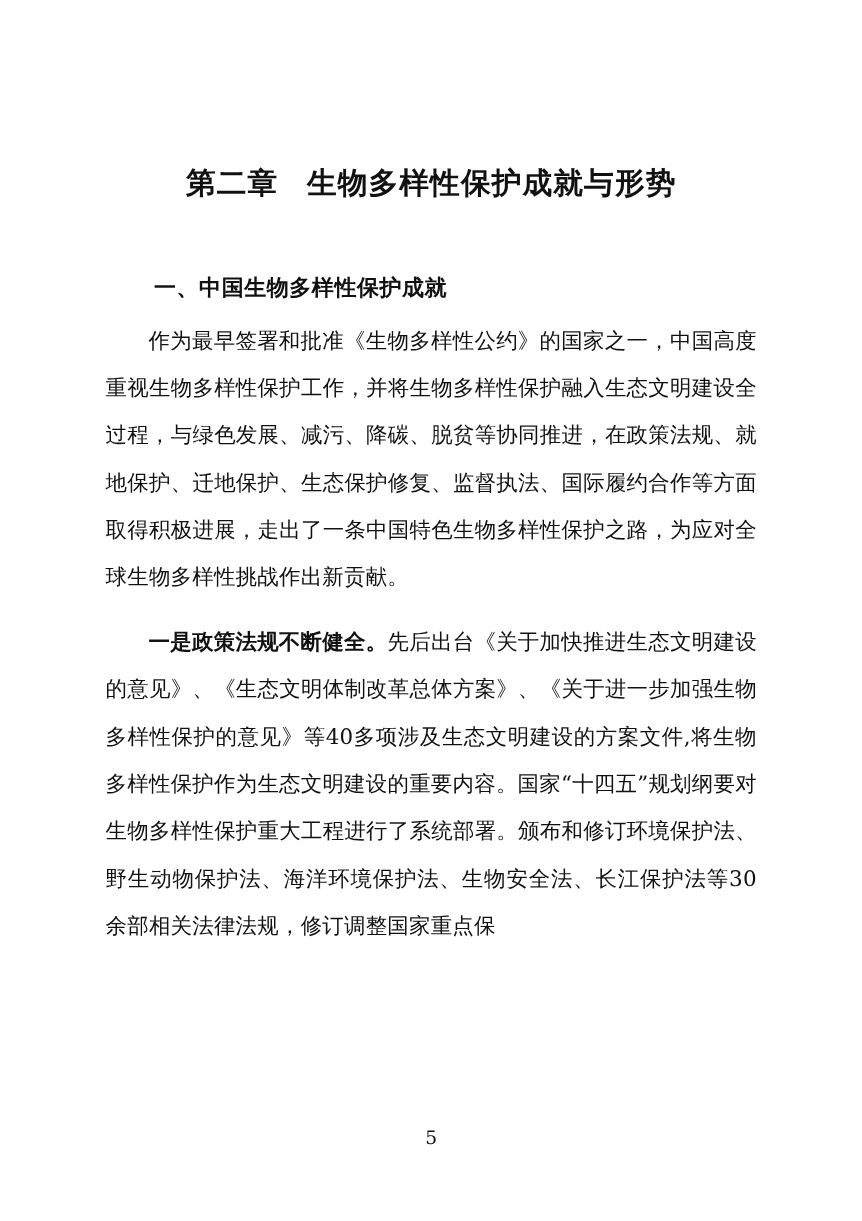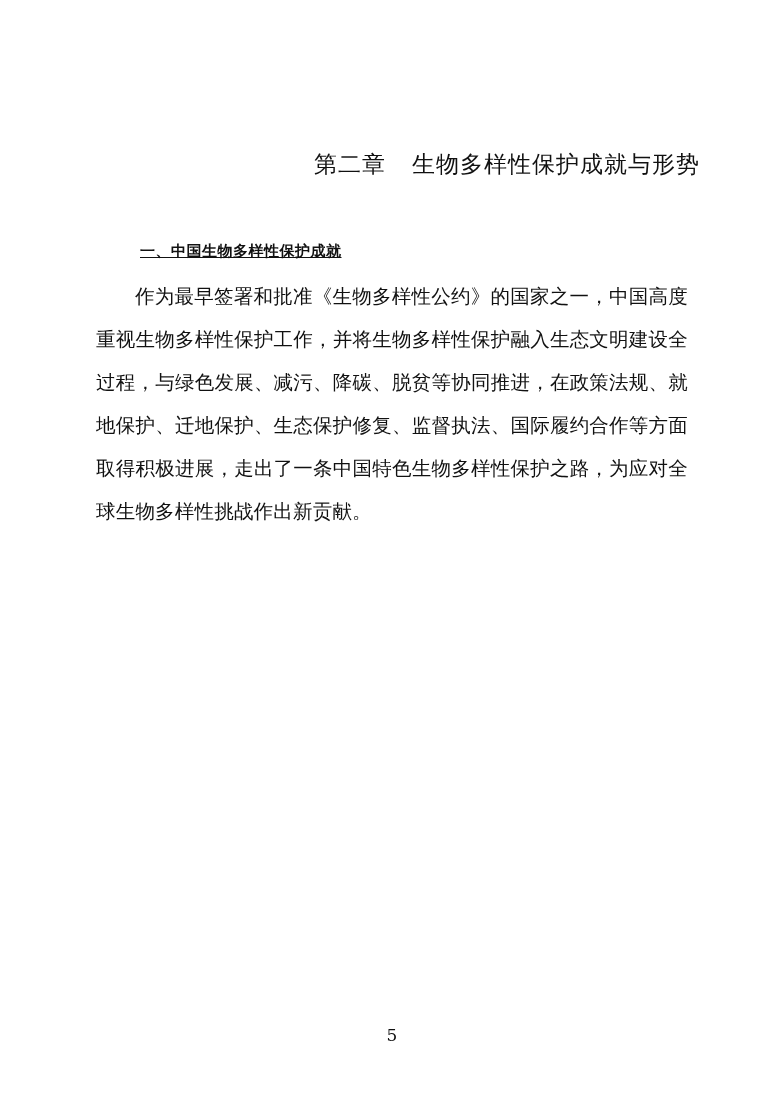--- a/index.html
+++ b/index.html
@@ -24,42 +24,41 @@
   }
   .content {
     position: absolute;
     left: 84px;
     top: 0;
     width: 616px;
   }
   .chapter-title {
     margin: 0;
     padding: 0;
-    font-size: 23px;
-    font-weight: normal;
+    font-size: 27px;
+    font-weight: bold;
     letter-spacing: 1px;
-    text-align: right;
+    text-align: center;
     line-height: 1.4;
     padding-top: 148px;
     font-family: "DejaVu Serif", "Liberation Serif", serif;
   }
   .chapter-title .gap {
     display: inline-block;
     width: 26px;
   }
   .section-heading {
     margin: 0;
     padding: 0;
-    font-size: 15px;
+    font-size: 20px;
     font-weight: bold;
     line-height: 1.5;
     padding-top: 60px;
     padding-left: 56px;
     letter-spacing: 0.5px;
-    text-decoration: underline;
   }
   p.body-text {
     margin: 12px;
     padding: 0;
     font-size: 19.5px;
     line-height: 43px;
     text-align: justify;
     text-justify: inter-ideograph;
     text-indent: 39px;
     letter-spacing: 0.2px;
@@ -89,17 +88,18 @@
 
 <div class="page">
   <div class="content">
 
     <h1 class="chapter-title"><span>第二章</span><span class="gap"></span><span>生物多样性保护成就与形势</span></h1>
 
     <h2 class="section-heading">一、中国生物多样性保护成就</h2>
 
     <p class="body-text first-para">作为最早签署和批准《生物多样性公约》的国家之一，中国高度重视生物多样性保护工作，并将生物多样性保护融入生态文明建设全过程，与绿色发展、减污、降碳、脱贫等协同推进，在政策法规、就地保护、迁地保护、生态保护修复、监督执法、国际履约合作等方面取得积极进展，走出了一条中国特色生物多样性保护之路，为应对全球生物多样性挑战作出新贡献。</p>
 
+    <p class="body-text second-para"><b>一是政策法规不断健全。</b><span>先后出台《关于加快推进生态文明建设的意见》、《生态文明体制改革总体方案》、《关于进一步加强生物多样性保护的意见》等40多项涉及生态文明建设的方案文件,将生物多样性保护作为生态文明建设的重要内容。国家“十四五”规划纲要对生物多样性保护重大工程进行了系统部署。颁布和修订环境保护法、野生动物保护法、海洋环境保护法、生物安全法、长江保护法等30余部相关法律法规，修订调整国家重点保</span></p>
 
   </div>
 
   <div class="page-number">5</div>
 </div>
 
 </body></html>

